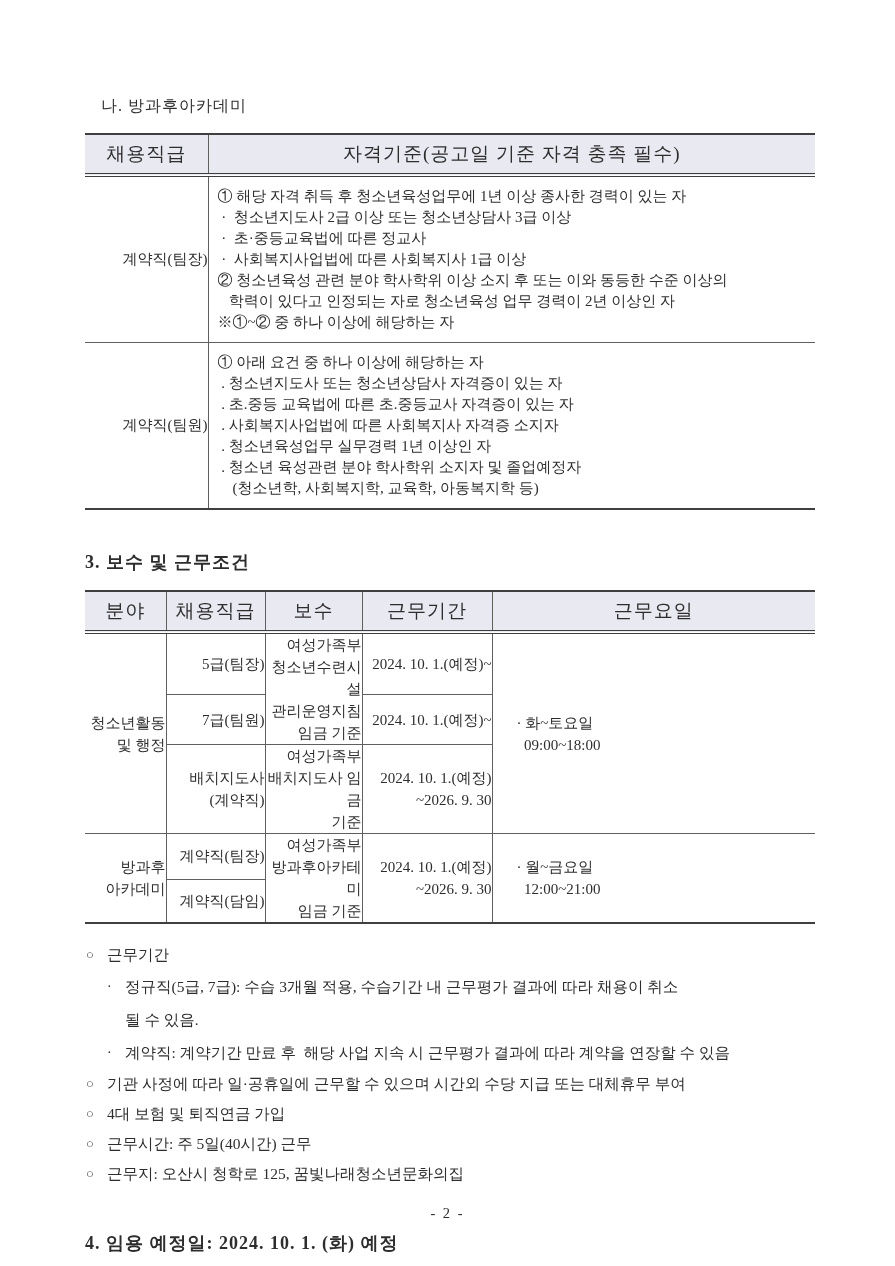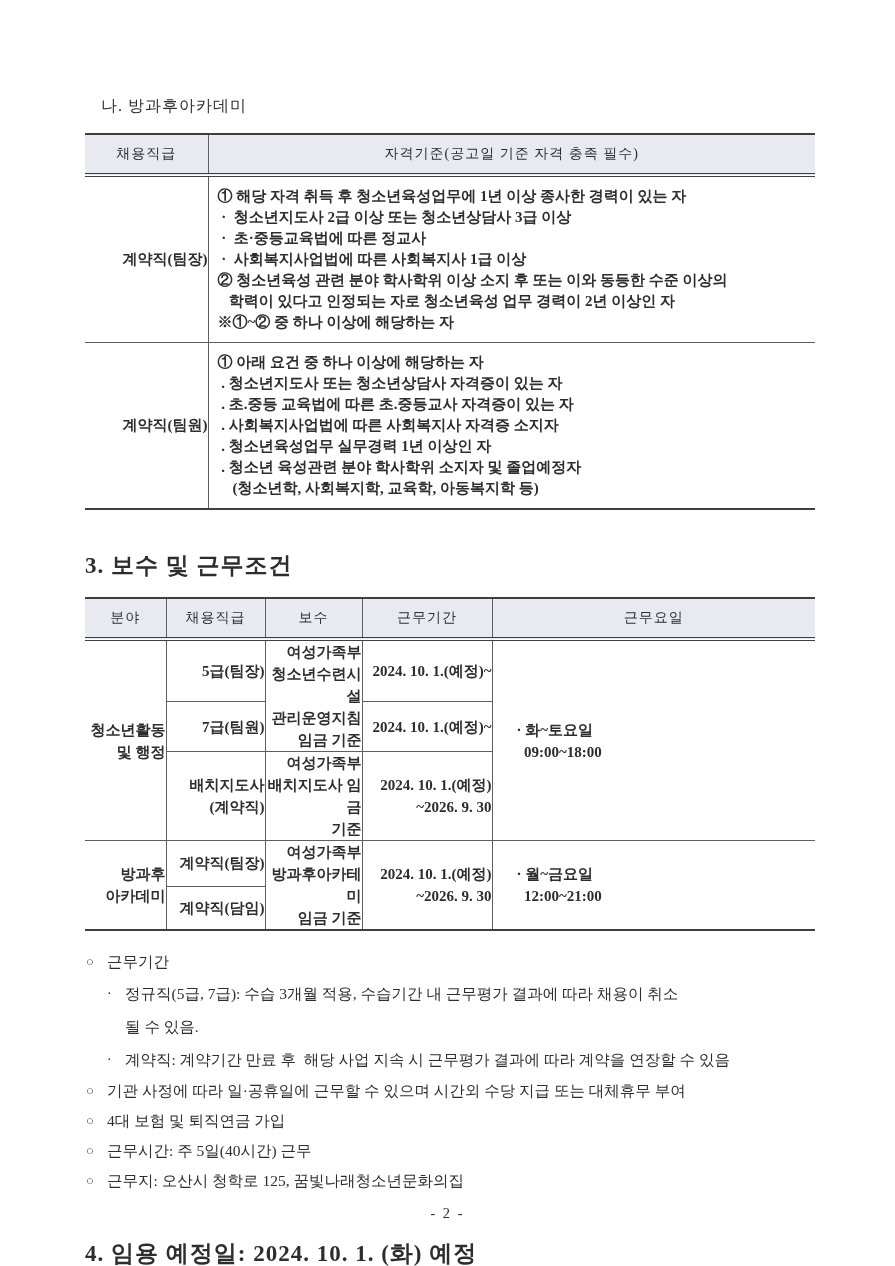--- a/index.html
+++ b/index.html
@@ -11,37 +11,37 @@
   }
   .page { position:relative; width:895px; height:1266px; overflow:hidden; }
   .content { padding:0 80px 0 85px; }
 
   
   .subsection-heading {
     margin:96px 0 16px 16px;
     font-size:16px; font-weight:normal; letter-spacing:1px;
   }
   .section-heading {
-    font-size:23px; font-weight:bold; letter-spacing:1px;
+    font-size:18px; font-weight:bold; letter-spacing:1px;
   }
   .section3-heading { margin:40px 0 16px 0; }
   .section4-heading { margin:42px 0 0 0; }
 
   
   table {
     border-collapse:collapse; table-layout:fixed; width:730px;
     border-top:2px solid #3f3f3f;
     border-bottom:2px solid #3f3f3f;
     border-left:hidden; border-right:hidden;
   }
-  th, td { border:1px solid #5f5f5f;font-weight:bold; }
+  th, td { border:1px solid #5f5f5f; }
   thead th {
     background:#e9e9f1;
     border-bottom:4px double #3f3f3f;
-    font-weight:normal; font-size:14px;
+    font-weight:normal; font-size:19px;
     height:41px; text-align:center; vertical-align:middle;
     letter-spacing:1px;
   }
   td {
     font-size:15px; line-height:21.5px;
     vertical-align:middle; text-align:right;
     white-space:pre-wrap;
   }
   .criteria-cell {
     text-align:left; padding:9px 6px 9px 9px; line-height:21px;

